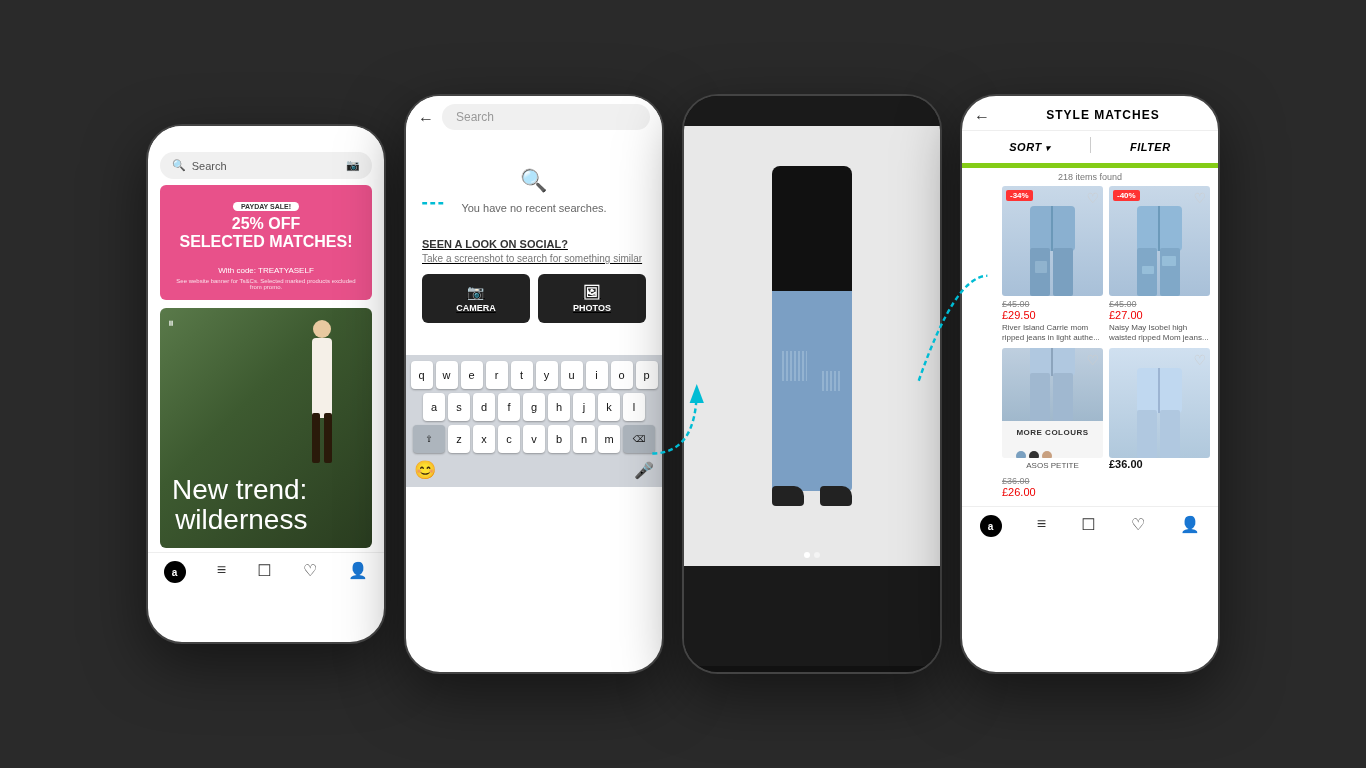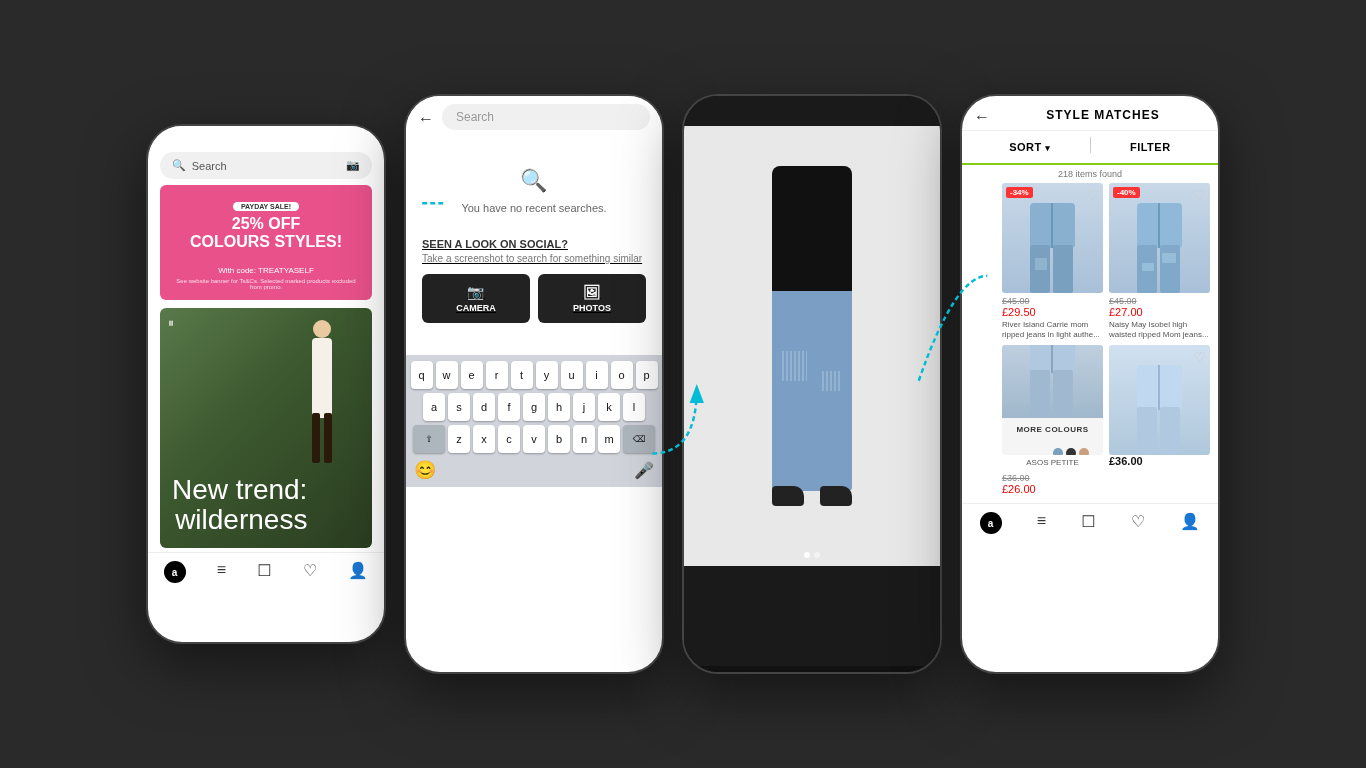--- a/index.html
+++ b/index.html
@@ -398,22 +398,23 @@
       flex: 1;
       text-align: center;
       font-size: 12px;
       font-weight: 700;
       letter-spacing: 1px;
     }
     .p4-filter-row {
       display: flex;
       align-items: flex-start;
       padding: 6px 12px;
-      border-bottom: 2px solid #84cc16;
+      border-bottom: 5px solid #84cc16;
       gap: 0;
+      font-style: italic;
     }
     .p4-sort-btn, .p4-filter-btn {
       flex: 1;
       text-align: center;
       font-size: 11px;
       font-weight: 600;
       padding: 4px 0;
       cursor: pointer;
       letter-spacing: 0.5px;
     }
@@ -576,21 +577,21 @@
     <div class="p1-status"></div>
     <div class="p1-search-bar">
       <span>🔍</span>
       <span>Search</span>
       <span class="p1-camera-icon">📷</span>
     </div>
     <div class="p1-banner">
       <div class="p1-payday">PAYDAY SALE!</div>
       <div class="p1-off">
         <span>25% OFF</span><br>
-        <span>COLOURS STYLES!</span>
+        <span>SELECTED MATCHES!</span>
       </div>
       <div class="p1-code">With code: TREATYASELF</div>
       <div class="p1-small">See website banner for Ts&amp;Cs. Selected marked products excluded from promo.</div>
     </div>
     <div class="p1-wilderness">
       <div class="wilderness-figure">
         <div class="figure-head"></div>
         <div class="figure-body"></div>
         <div class="figure-legs" style="left:20px"></div>
         <div class="figure-legs" style="left:32px"></div>
@@ -757,21 +758,21 @@
       <div class="p4-product">
         <div class="p4-img p4-more-colors">
           <div class="jeans-img-1" style="height:70%; background: linear-gradient(180deg, #c0d0e0 0%, #a0b8cc 100%);">
             <svg class="jeans-svg" viewBox="0 0 55 90">
               <rect x="5" y="0" width="45" height="45" rx="4" fill="#b0c8e0"></rect>
               <rect x="5" y="42" width="20" height="48" rx="2" fill="#a0b8d0"></rect>
               <rect x="28" y="42" width="20" height="48" rx="2" fill="#a0b8d0"></rect>
               <line x1="27" y1="0" x2="27" y2="45" stroke="#8098b0" stroke-width="1.5"></line>
             </svg>
           </div>
-          <div style="padding:4px 0 2px; display:flex; flex-direction:column; align-items:flex-end; gap:14px;">
+          <div style="padding:4px 0 2px; display:flex; flex-direction:column; align-items:flex-start; gap:14px;">
             <div class="p4-more-colors-text">MORE COLOURS</div>
             <div class="p4-color-dots">
               <div class="p4-color-dot" style="background:#7aa0c0"></div>
               <div class="p4-color-dot" style="background:#333"></div>
               <div class="p4-color-dot" style="background:#c8a080"></div>
             </div>
           </div>
           <div class="p4-heart">♡</div>
         </div>
         <div class="p4-asos-petite">ASOS PETITE</div>

